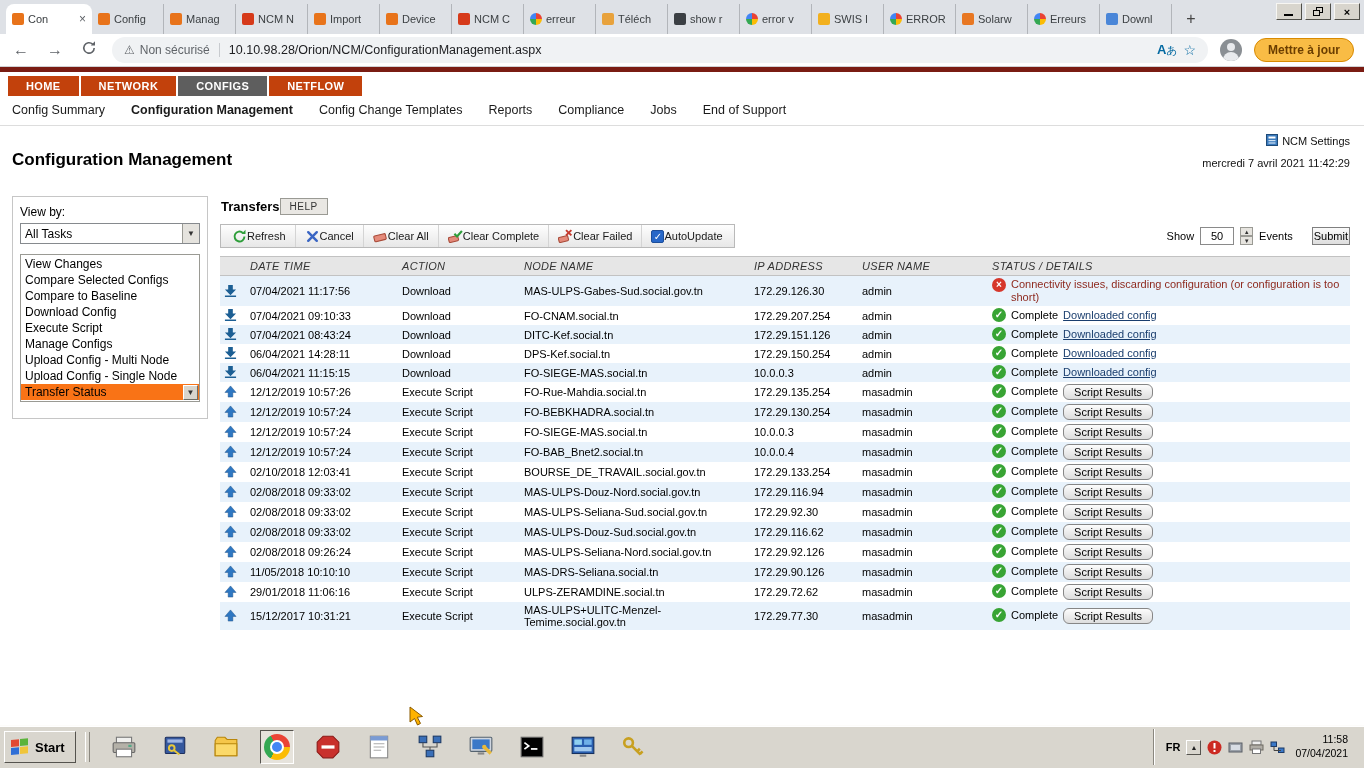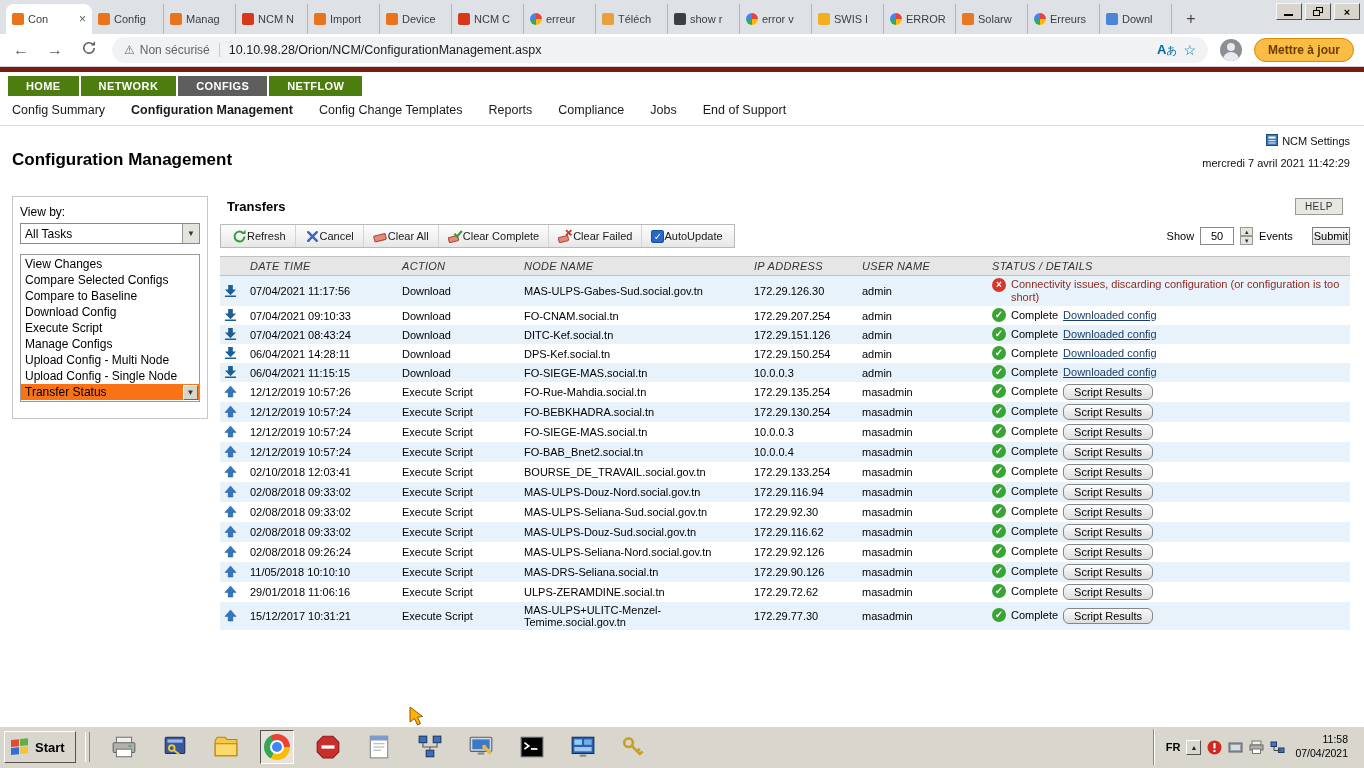--- a/index.html
+++ b/index.html
@@ -33,21 +33,21 @@
   .star{font-size:14px}
   .avatar{width:22px;height:22px;border-radius:50%;background:#8a8f94;position:relative;overflow:hidden;flex:none}
   .avatar::before{content:'';position:absolute;left:7px;top:4px;width:8px;height:8px;border-radius:50%;background:#e8eaed}
   .avatar::after{content:'';position:absolute;left:3px;top:13px;width:16px;height:9px;border-radius:8px 8px 0 0;background:#e8eaed}
   .updatebtn{height:24px;padding:0 13px;border-radius:12px;background:#f9bc45;border:1px solid #d88a00;color:#6b3e00;font-size:12px;font-weight:bold;display:flex;align-items:center;flex:none}
 
   
   .site{position:absolute;top:67px;left:0;width:100%;height:658px;background:#fff;overflow:hidden}
   .maroon{height:5px;background:#7a1c13}
   .navtabs{display:flex;gap:2px;padding:4px 0 0 8px}
-  .ntab{background:#4d7c0f;color:#fff;font-size:11px;font-weight:bold;padding:4px 18px;letter-spacing:.4px;cursor:default}
+  .ntab{background:#c2410c;color:#fff;font-size:11px;font-weight:bold;padding:4px 18px;letter-spacing:.4px;cursor:default}
   .ntab.active{background:#5e5e5e}
   .subnav{display:flex;gap:26px;padding:7px 12px 8px;border-bottom:1px solid #ddd;font-size:12.5px;color:#1a1a1a}
   .snitem{cursor:default}
   .snitem.cur{font-weight:bold}
   .pagehead{position:relative;height:62px;padding:0 14px 0 12px}
   .pagetitle{position:absolute;left:12px;top:24px;font-size:17px;font-weight:bold;color:#000}
   .headright{position:absolute;right:14px;top:8px;text-align:right;font-size:11px;color:#111}
   .ncmset{display:flex;justify-content:flex-end;align-items:center;gap:4px;margin-bottom:9px}
   .content{display:flex;align-items:flex-start;gap:12px;padding:8px 14px 0 12px}
 
@@ -57,21 +57,21 @@
   .select{height:21px;border:1px solid #868a8e;display:flex;align-items:stretch;font-size:12px;background:#fff}
   .selval{flex:1;padding:3px 0 0 4px}
   .selarrow{width:17px;background:#e5e3de;border-left:1px solid #9a9a94;display:flex;align-items:center;justify-content:center;font-size:8px;color:#333}
   .listbox{margin-top:10px;border:1px solid #9a9a94;background:#fff;position:relative;padding:1px 0}
   .litem{font-size:12px;height:16px;line-height:16px;padding-left:4px;white-space:nowrap;overflow:hidden;color:#000}
   .litem.sel{background:#f97316}
   .lbarrow{position:absolute;right:1px;bottom:1px;width:15px;height:15px;background:#d8d5cd;border:1px solid;border-color:#fff #6e6e66 #6e6e66 #fff;font-size:8px;display:flex;align-items:center;justify-content:center;color:#333}
 
   
   .main{flex:1;min-width:0}
-  .mainhead{display:flex;justify-content:space-between;align-items:center;margin:2px 7px 9px}
+  .mainhead{display:flex;align-items:center;margin:2px 1px 9px}
   .transfers-title{font-size:13px;font-weight:bold;color:#000}
   .helpbtn{font-size:10px;padding:2px 9px;background:#e9e7e3;border:1px solid #9a9a94;color:#333;letter-spacing:.5px}
   .toolrow{display:flex;justify-content:space-between;align-items:center;margin-bottom:8px}
   .tstrip{display:flex;align-items:center;height:24px;border:1px solid #b9b9b9;background:linear-gradient(#fefefe,#e7e7e7);padding:0 2px}
   .tbtn{display:flex;align-items:center;font-size:11px;color:#1a1a1a;padding:0 9px;height:100%;border-right:1px solid #d4d4d4;cursor:default}
   .tbtn.nob{border-right:none}
   .ticon{width:15px;height:15px;display:inline-flex}
   .ticon svg{width:15px;height:15px}
   .cb{width:13px;height:13px;background:#2767c8;border:1px solid #1d4e9a;color:#fff;font-size:10px;line-height:11px;text-align:center;border-radius:2px}
   .rightctl{display:flex;align-items:center;gap:6px;font-size:11px;color:#000}

